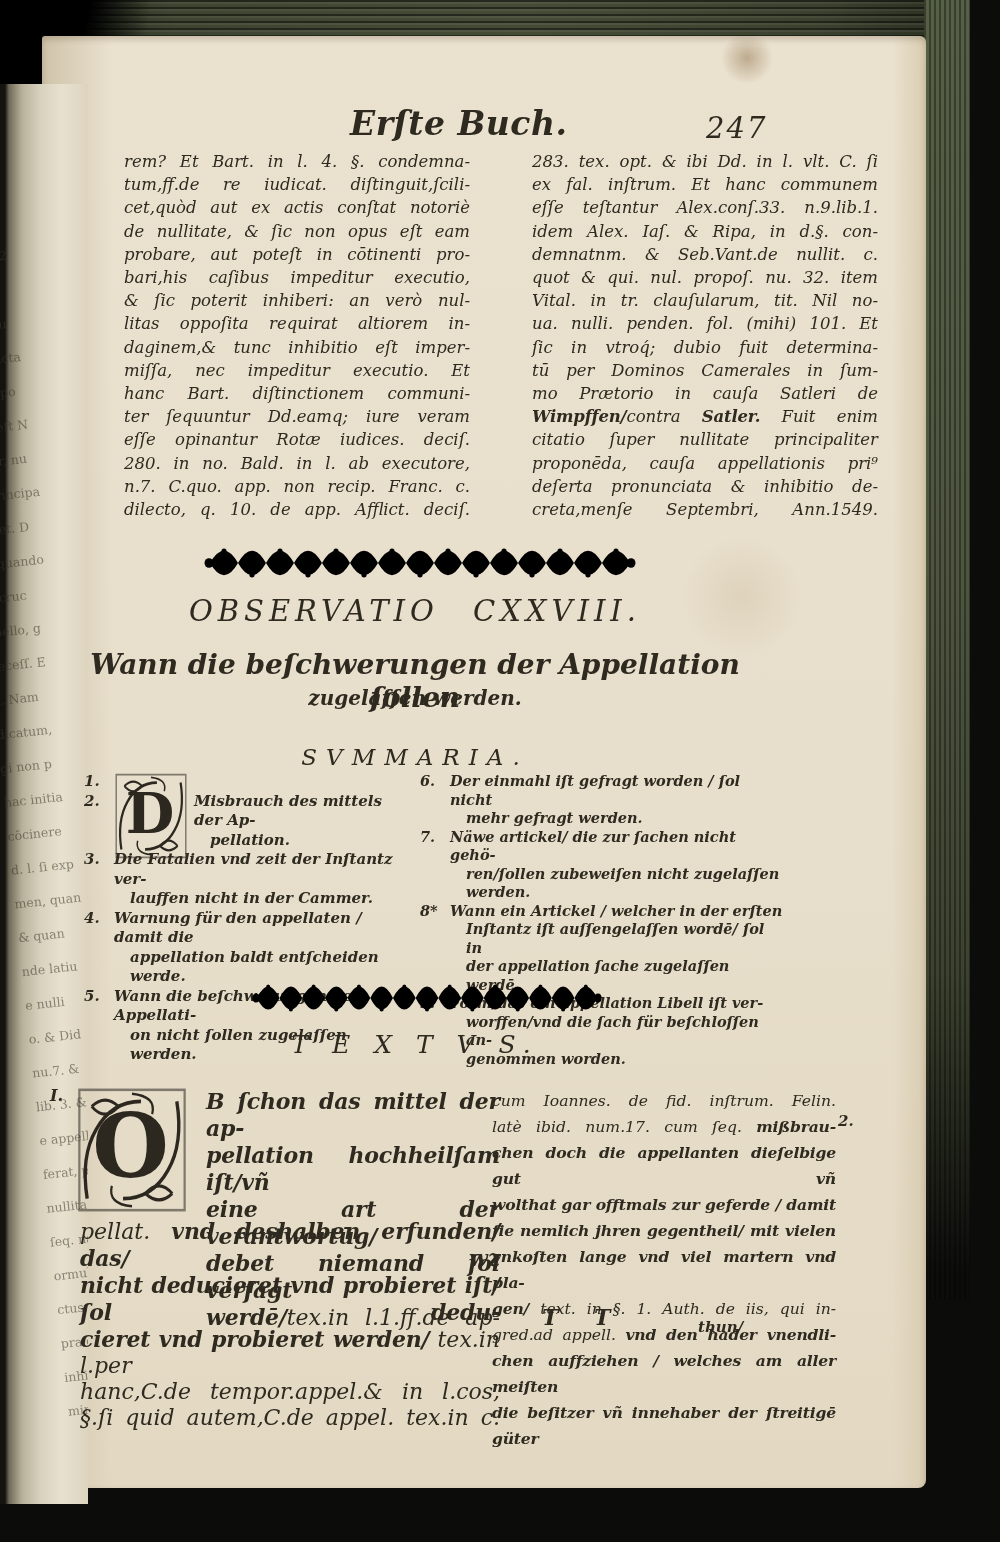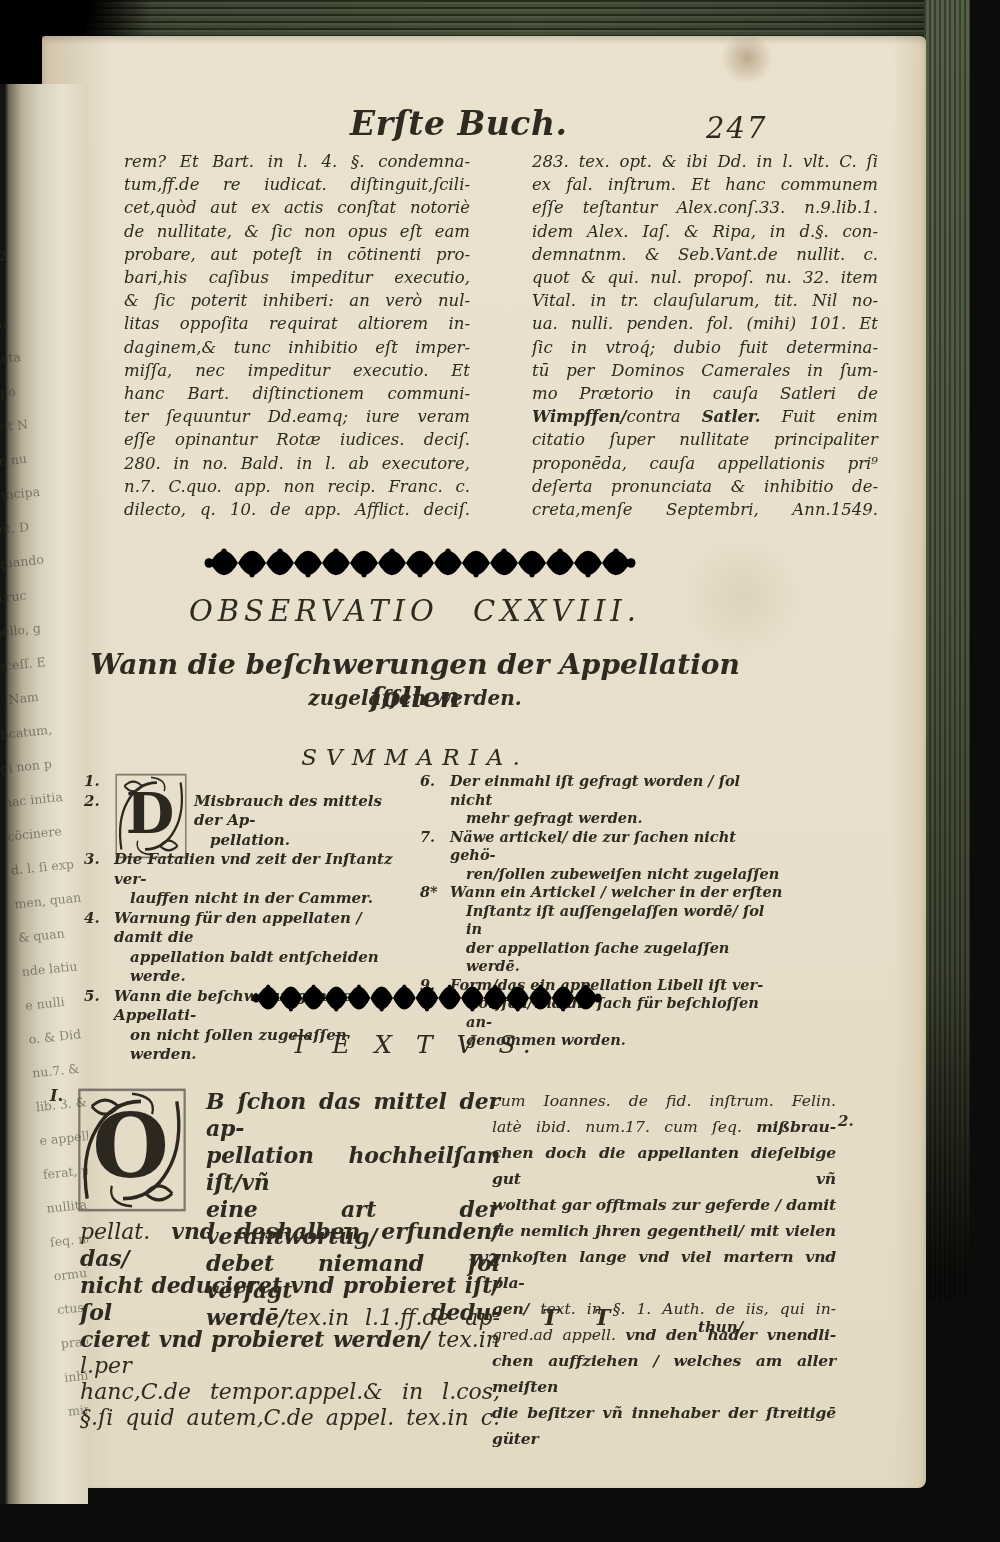--- a/index.html
+++ b/index.html
@@ -250,20 +250,21 @@
         <div class="sum-body">
           <div>Der einmahl iſt gefragt worden / ſol nicht</div>
           <div>mehr gefragt werden.</div>
         </div>
       </div>
       <div class="sum-item">
         <span class="sum-num">7.</span>
         <div class="sum-body">
           <div>Näwe artickel/ die zur ſachen nicht gehö-</div>
           <div>ren/ſollen zubeweiſen nicht zugelaſſen</div>
+          <div>werden.</div>
         </div>
       </div>
       <div class="sum-item">
         <span class="sum-num">8*</span>
         <div class="sum-body">
           <div>Wann ein Artickel / welcher in der erſten</div>
           <div>Inſtantz iſt auſſengelaſſen wordē/ ſol in</div>
           <div>der appellation ſache zugelaſſen werdē.</div>
         </div>
       </div>

